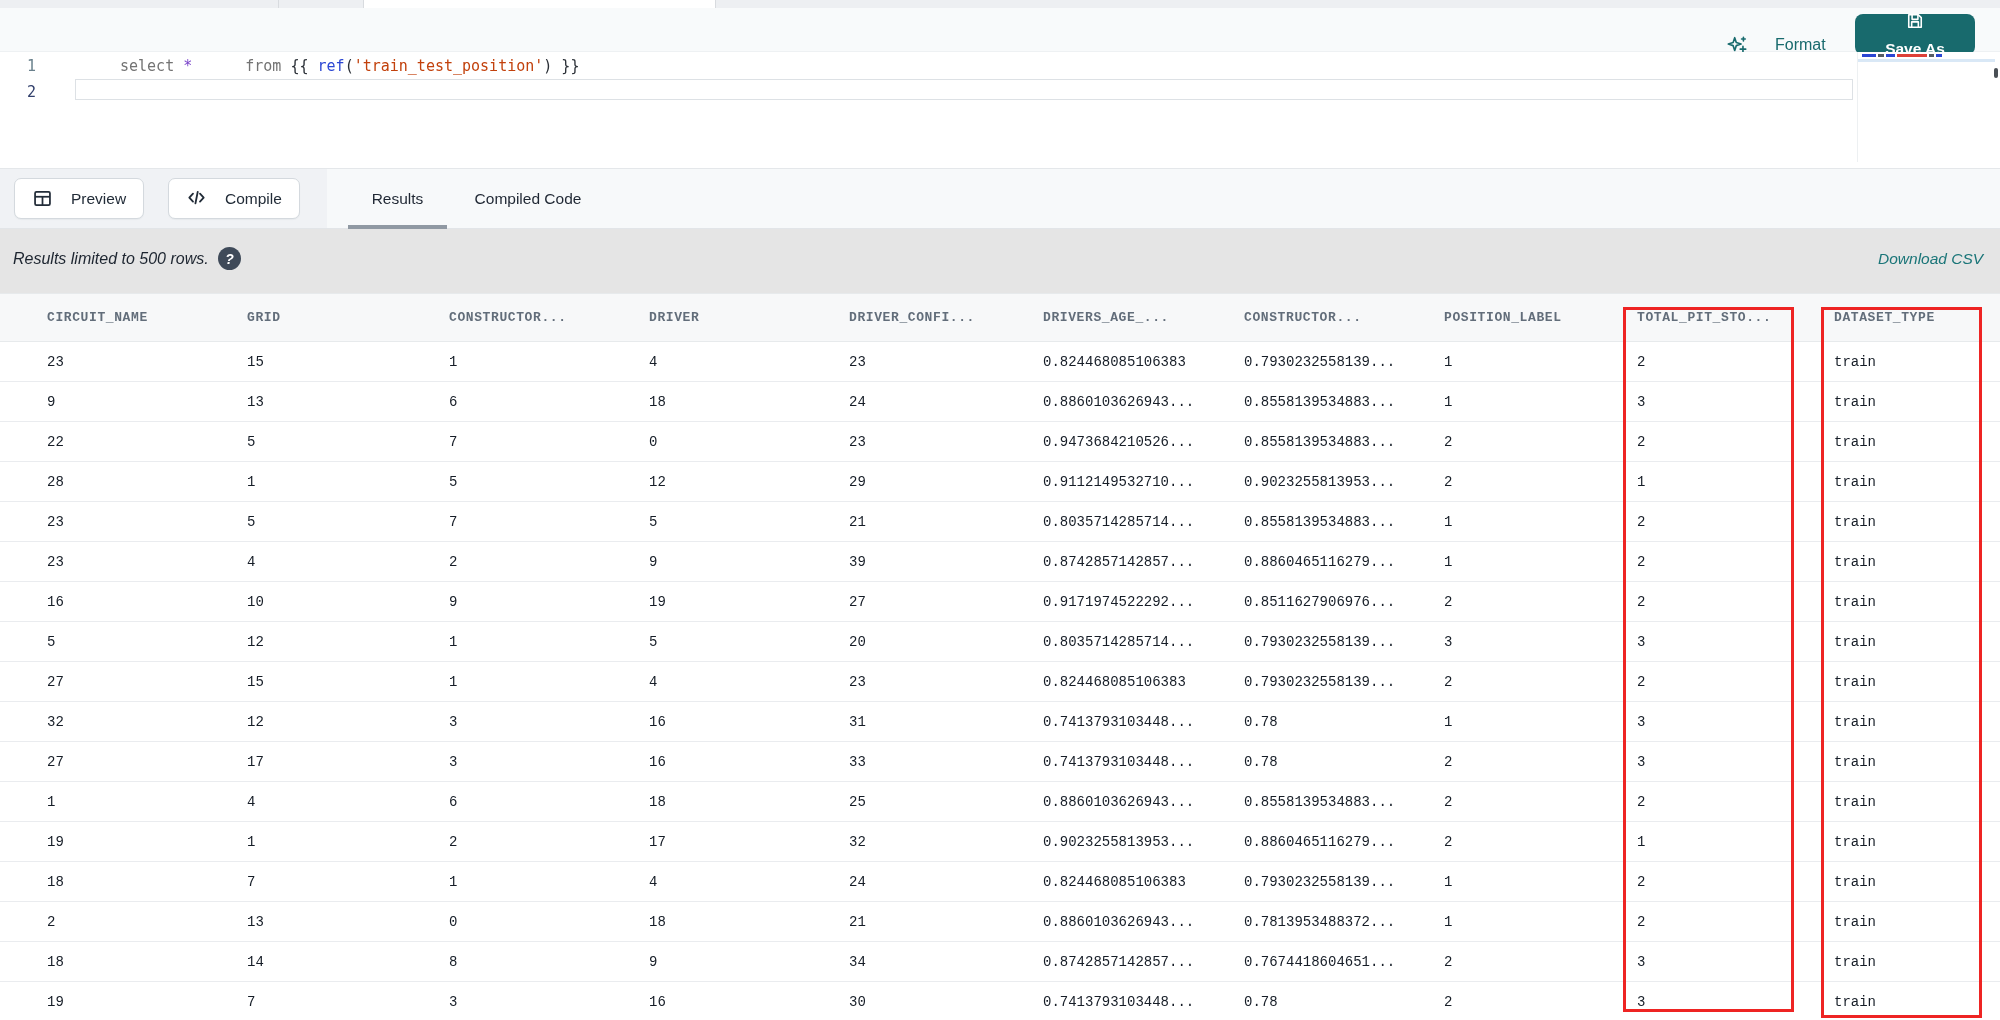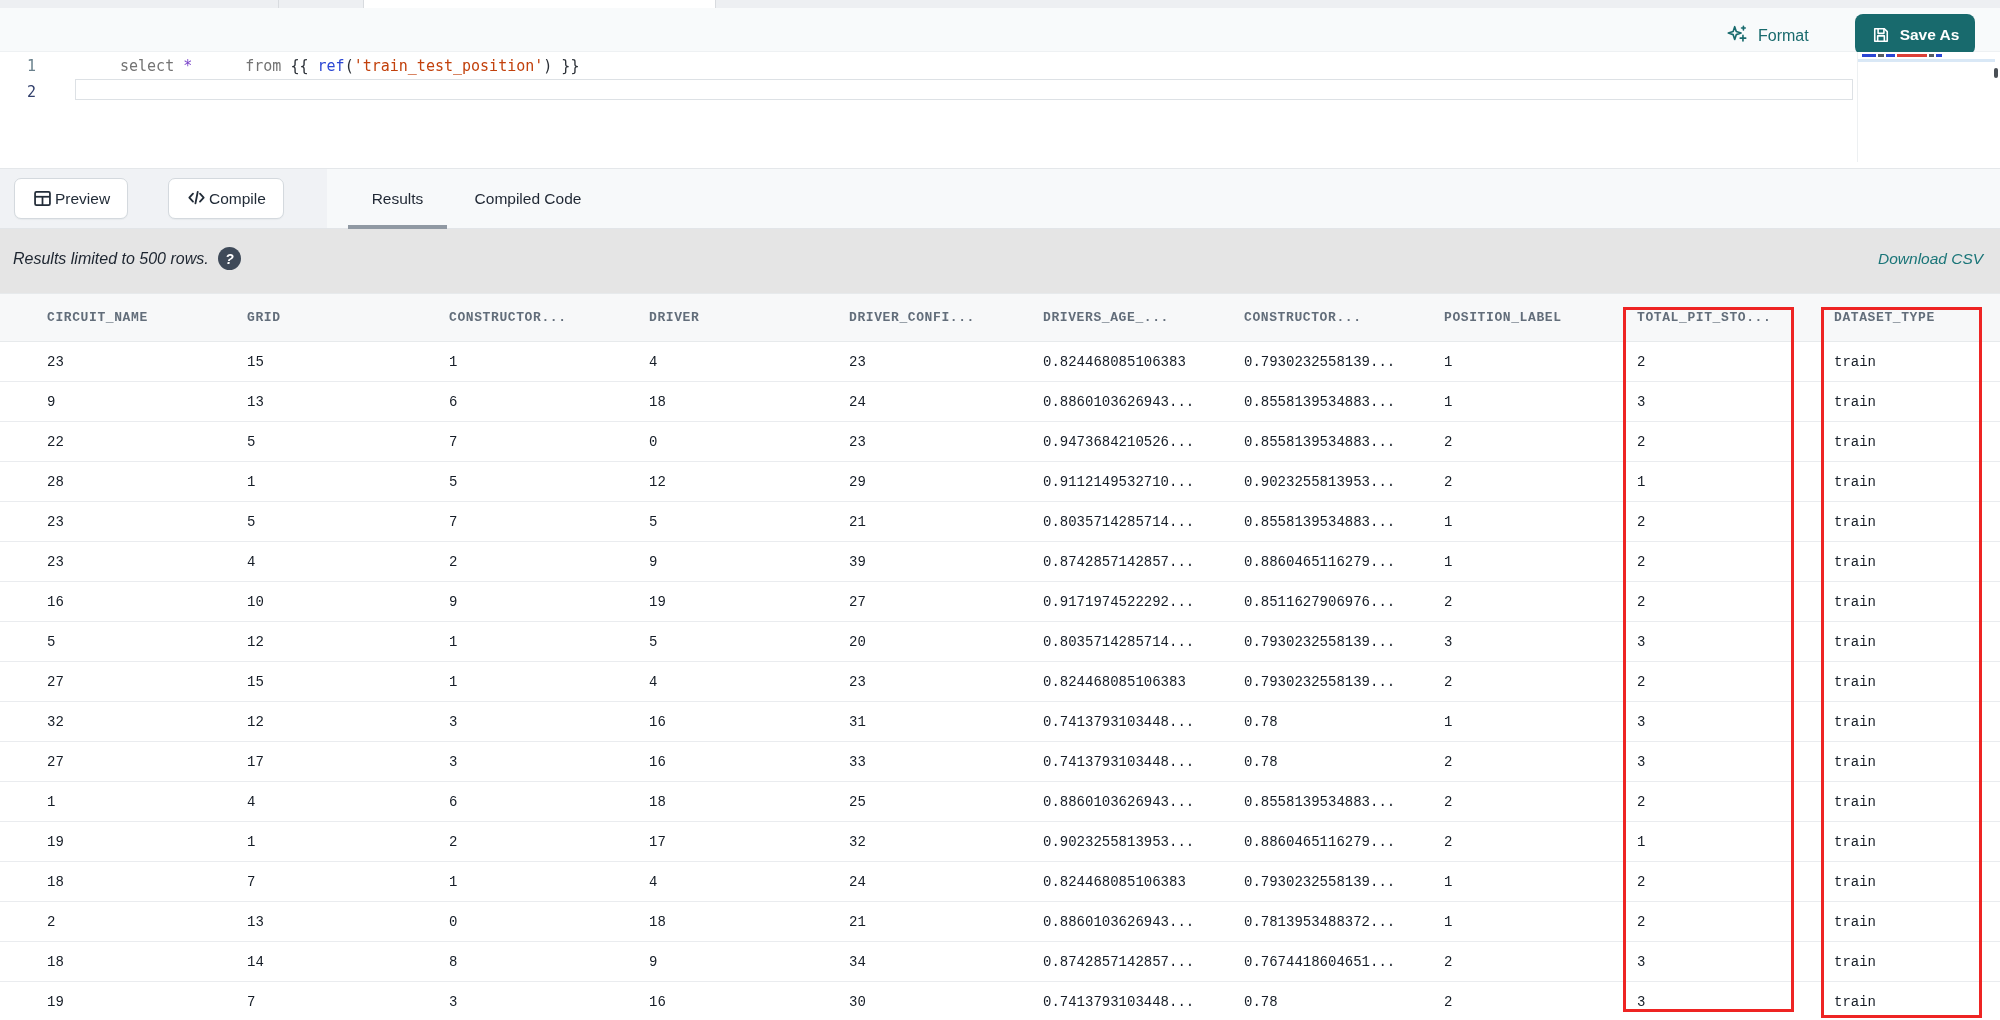--- a/index.html
+++ b/index.html
@@ -8,28 +8,28 @@
          font-family:"Liberation Sans", sans-serif; color:#1d2530; }
 
   
   .tabstrip { position:absolute; left:0; top:0; width:2000px; height:8px; background:#edeff2; }
   .tabstrip .active-tab { position:absolute; left:364px; top:0; width:351px; height:8px; background:#ffffff; }
   .tabstrip .sep { position:absolute; top:0; width:1px; height:8px; background:#d8dbdf; }
 
   
   .toolbar { position:absolute; left:0; top:8px; width:2000px; height:44px;
              background:#f8fafb; border-bottom:1px solid #eef1f3; }
-  .format-btn { position:absolute; left:1726px; top:9px; height:28px; display:flex;
-                align-items:flex-end; gap:10px; color:#186a6d; font-size:16px;
+  .format-btn { position:absolute; left:1726px; top:23px; height:28px; display:flex;
+                align-items:center; gap:27px; color:#186a6d; font-size:16px;
                 font-weight:500; cursor:pointer; }
   .saveas-btn { position:absolute; left:1855px; top:6px; width:120px; height:41px;
                 background:#186a6d; border:none; border-radius:8px; color:#ffffff;
                 font-size:15.5px; font-weight:600; display:flex; align-items:center;
                 justify-content:center; gap:9px; cursor:pointer;
-                font-family:"Liberation Sans", sans-serif; }
+                font-family:"Liberation Sans", sans-serif;flex-direction:column; }
 
   
   .editor { position:absolute; left:0; top:52px; width:2000px; height:116px; background:#ffffff; }
   .ln { position:absolute; width:28px; text-align:right;
         font-family:"DejaVu Sans Mono", monospace; font-size:15px; line-height:22px; }
   .ln1 { left:8px; top:3px; color:#69808c; }
   .ln2 { left:8px; top:29px; color:#32406c; }
   .codeline { position:absolute; left:76px; top:3px; height:22px;
               font-family:"DejaVu Sans Mono", monospace; font-size:15px;
               line-height:22px; white-space:pre; }
@@ -53,21 +53,21 @@
   .mm-sel { position:absolute; left:0px; top:7px; width:137px; height:3px; background:#d9e8f6; }
   .scroll-dash { position:absolute; left:1994px; top:16px; width:4px; height:10px;
                  background:#4a4f55; border-radius:2px; }
 
   
   .panel { position:absolute; left:0; top:168px; width:2000px; height:61px;
            background:#f7f9fa; border-top:1px solid #e4e7ea; border-bottom:1px solid #e2e5e8; }
   .panel .left-zone { position:absolute; left:0; top:0; width:327px; height:100%; background:#f0f2f5; }
   .pbtn { position:absolute; top:9px; height:41px; background:#ffffff;
           border:1px solid #d4d9de; border-radius:7px; display:flex; align-items:center;
-          gap:2px; font-size:15.5px; font-weight:500; color:#222c38; padding:0 17px;
+          gap:18px; font-size:15.5px; font-weight:500; color:#222c38; padding:0 17px;
           cursor:pointer; font-family:"Liberation Sans", sans-serif;
           box-shadow:0 1px 1px rgba(30,40,55,.04); }
   .pbtn-preview { left:14px; }
   .pbtn-compile { left:168px; }
   .tab { position:absolute; top:0; height:100%; display:flex; align-items:center;
          justify-content:center; font-size:15.5px; color:#1f2733; cursor:pointer; }
   .tab-results { left:348px; width:99px; font-weight:400; }
   .tab-results::after { content:""; position:absolute; left:0; bottom:-1px;
                         width:100%; height:4px; background:#9099a3; }
   .tab-compiled { left:466px; width:124px; font-weight:400; }

